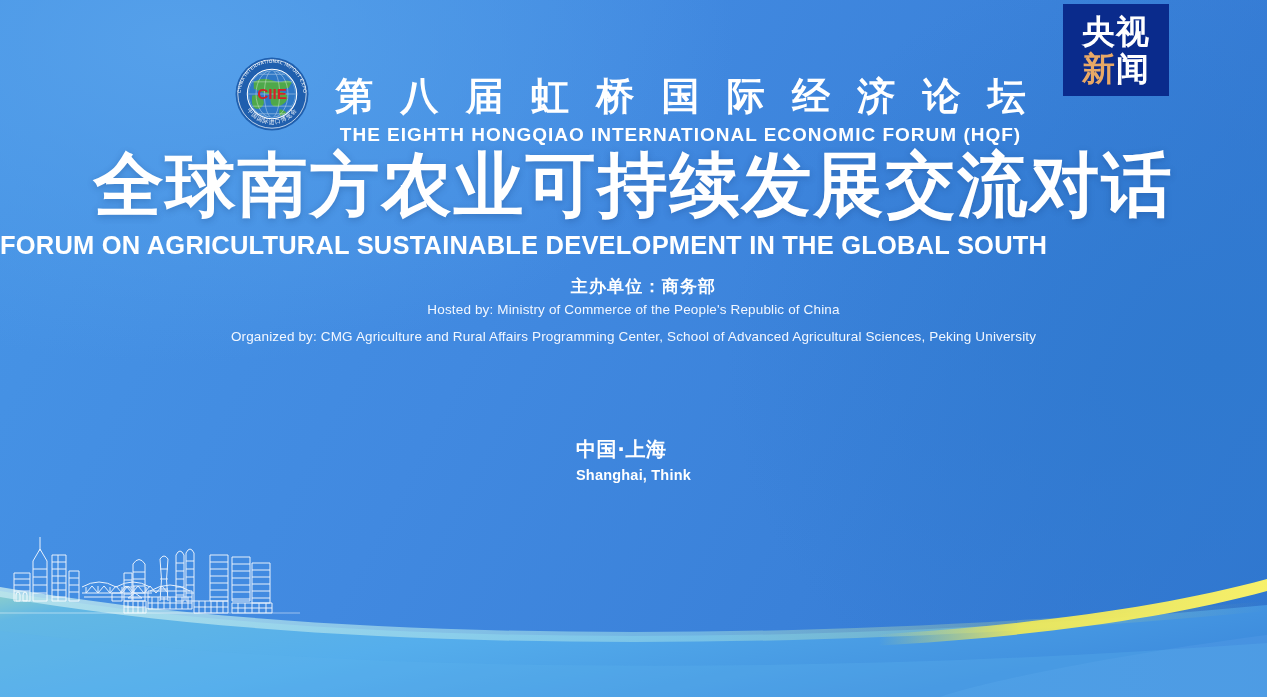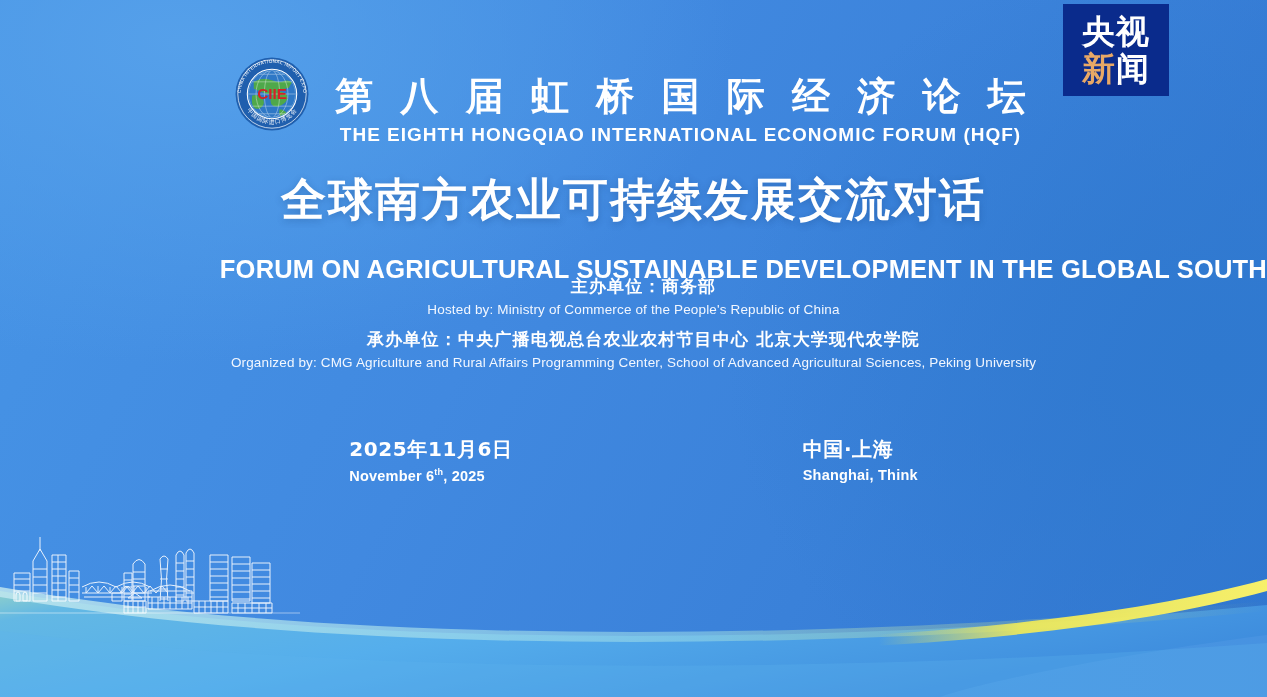--- a/index.html
+++ b/index.html
@@ -51,30 +51,28 @@
   }
   .forum-en{
     font-size:19px;font-weight:bold;color:#ffffff;letter-spacing:1.0px;
     margin-top:7px;white-space:nowrap;
   }
 
   
   .title-cn{
     position:absolute;left:0;right:0;top:148px;text-align:center;
     font-family:"DejaVu Sans","Liberation Sans",sans-serif;
-    font-size:45px;font-weight:bold;color:#ffffff;letter-spacing:2px;
+    font-size:70px;font-weight:bold;color:#ffffff;letter-spacing:2px;
     line-height:1.06;white-space:nowrap;
     text-shadow:0 2px 7px rgba(20,60,120,.30);
-    margin-top:28px;
   }
   .title-en{
-    position:absolute;left:0;right:0;top:231px;text-align:right;
+    position:absolute;left:0;right:0;top:231px;text-align:left;
     font-size:25.5px;font-weight:bold;color:#ffffff;letter-spacing:.2px;
     white-space:nowrap;
-    margin-top:24px;
   }
 
   
   .credits{position:absolute;left:0;right:0;top:274px;text-align:center;}
   .cred-block{margin-bottom:7px;}
   .cred-cn{
     font-family:"DejaVu Sans","Liberation Sans",sans-serif;
     font-size:17px;font-weight:bold;color:#ffffff;letter-spacing:1.2px;
     line-height:1.5;white-space:nowrap;margin-left:20px;
   }
@@ -262,29 +260,24 @@
 
   <div class="title-cn">全球南方农业可持续发展交流对话</div>
   <div class="title-en">FORUM ON AGRICULTURAL SUSTAINABLE DEVELOPMENT IN THE GLOBAL SOUTH</div>
 
   <div class="credits">
     <div class="cred-block">
       <div class="cred-cn">主办单位：商务部</div>
       <div class="cred-en">Hosted by:  Ministry of Commerce of the People's Republic of China</div>
     </div>
     <div class="cred-block">
-      <div class="cred-cn">承办单位：中央广播电视总台农业农村节目中心  北京大学现代农学院</div>
       <div class="cred-en">Organized by:  CMG Agriculture and Rural Affairs Programming Center, School of Advanced Agricultural Sciences, Peking University</div>
     </div>
   </div>
 
   <div class="datebar">
-    <div class="db-col left">
-      <div class="db-cn">2025年11月6日</div>
-      <div class="db-en"><span>November 6</span><sup>th</sup><span>, 2025</span></div>
-    </div>
     <div class="db-col right">
       <div class="db-cn">中国·上海</div>
       <div class="db-en">Shanghai, Think</div>
     </div>
   </div>
 
 </div>
 
 </body></html>

